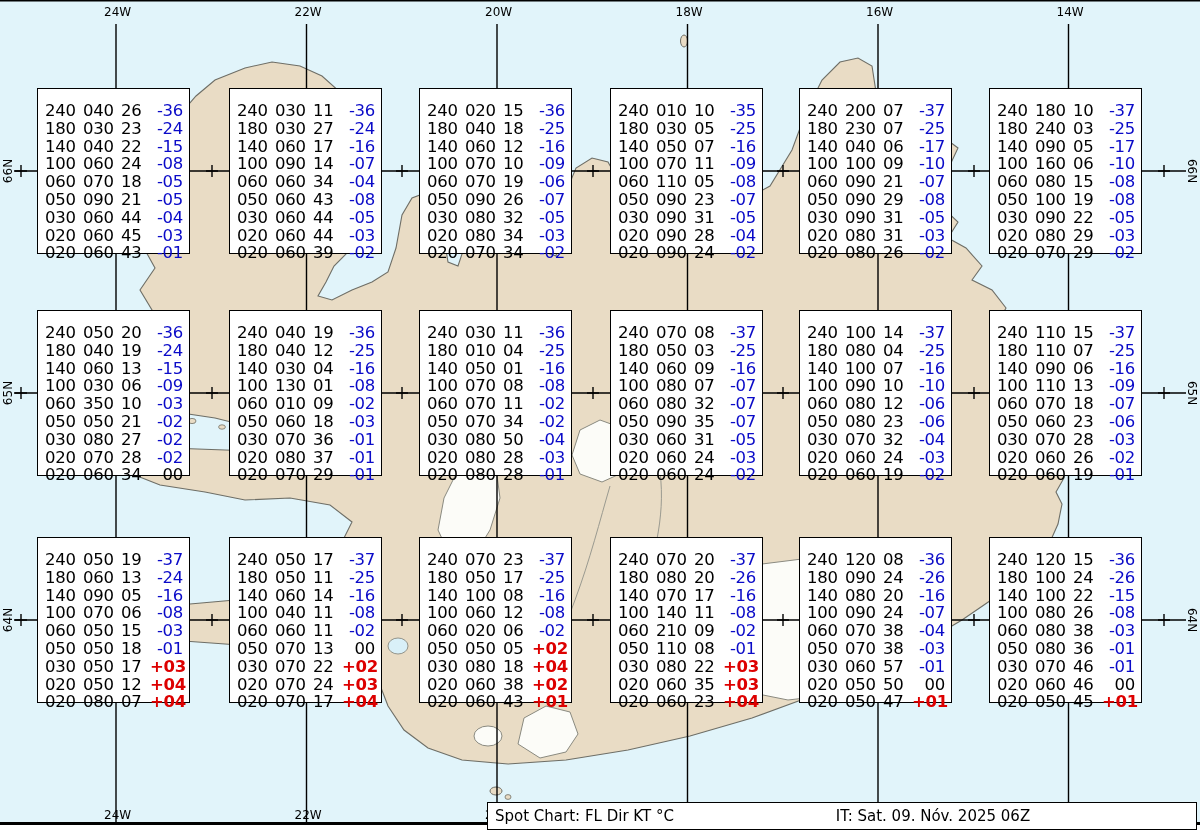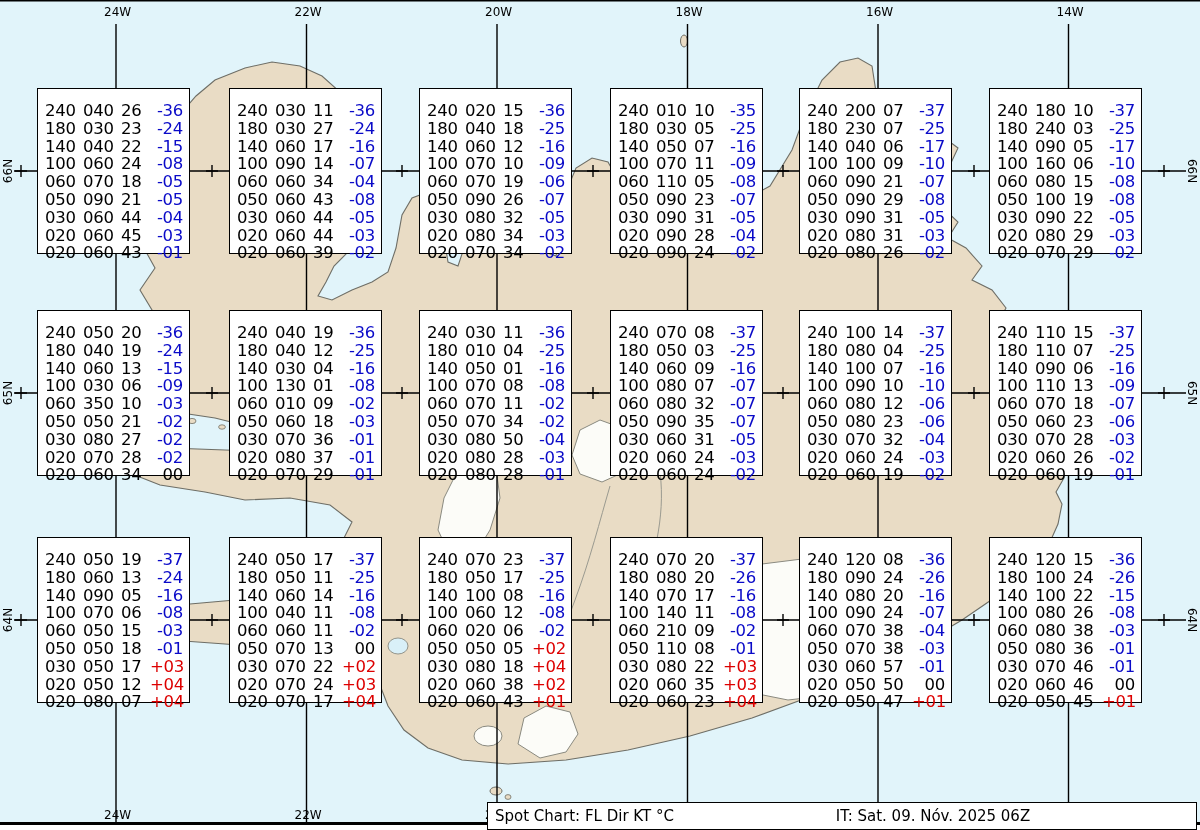--- a/index.html
+++ b/index.html
@@ -25,21 +25,21 @@
   }
   .spot-row {
     display:flex; justify-content:space-between; align-items:baseline;
     font-size:16.5px; line-height:17.8px; letter-spacing:-0.3px; white-space:nowrap;
   }
   .c-fl  { width:34px; text-align:left;  color:#000; }
   .c-dir { width:34px; text-align:left;  color:#000; }
   .c-kt  { width:25px; text-align:left;  color:#000; }
   .c-t   { width:33px; text-align:right; }
   .c-t.neg  { color:#0a0ac8; }
-  .c-t.pos  { color:#dd0000; }
+  .c-t.pos  { color:#dd0000;font-weight:bold; }
   .c-t.zero { color:#000000;text-align:right; }
 
   .caption {
     position:absolute; z-index:3; left:487px; top:802px; width:710px; height:28px;
     box-sizing:border-box; background:#fff; border:1.6px solid #000;
     display:flex; align-items:center; padding-left:7px;
     font-size:15px; color:#000; white-space:nowrap;gap:40px;
   }
   .caption .seg { font-weight:normal; }
   .caption .seg.bold { font-weight:normal;margin-top:45px; }

